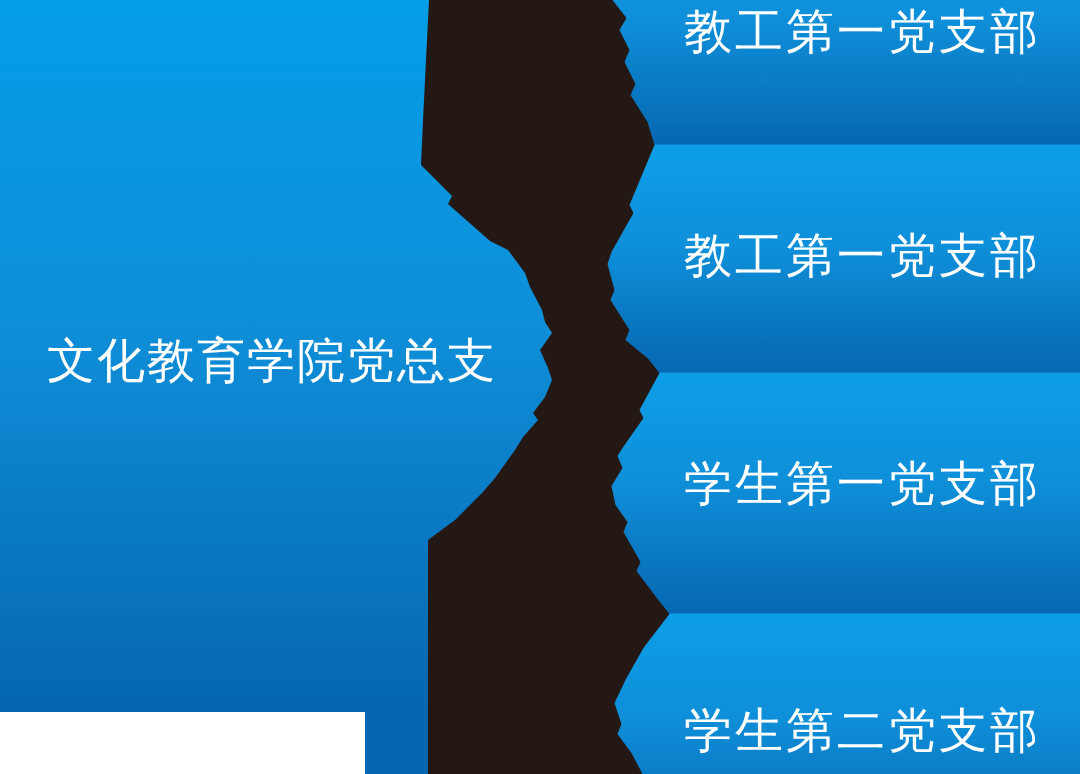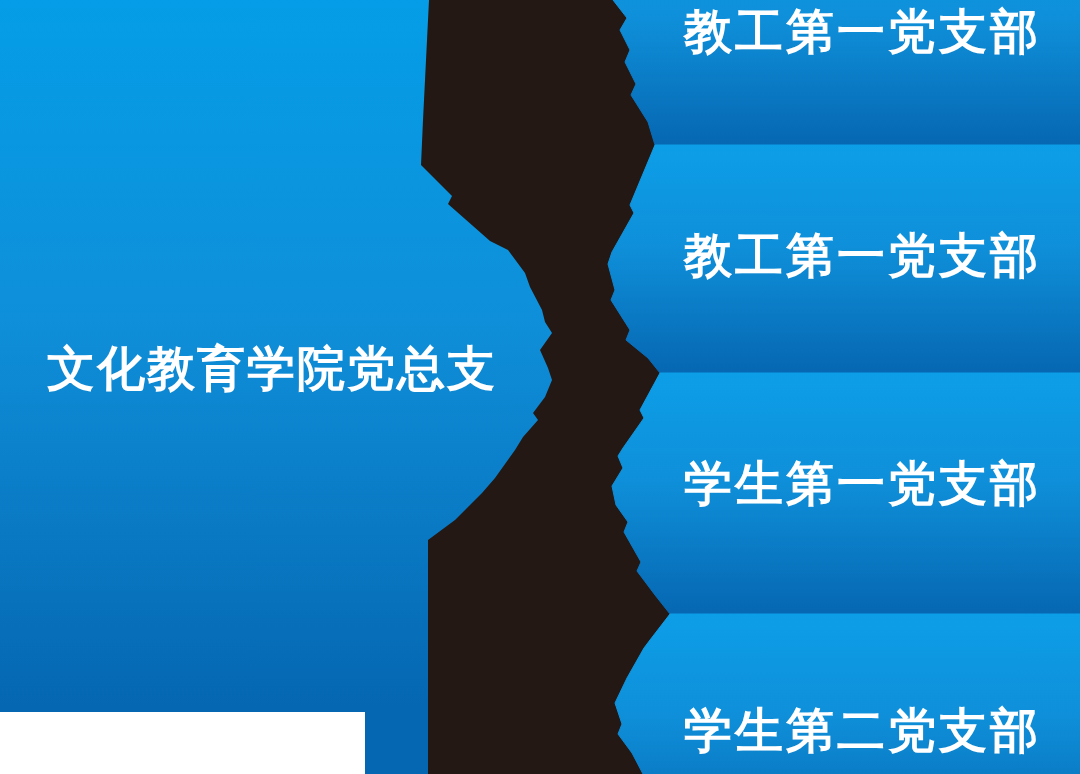--- a/index.html
+++ b/index.html
@@ -7,28 +7,28 @@
     position:relative;
     width:1080px;height:774px;
     overflow:hidden;
     background:#ffffff;
     font-family:"Liberation Sans", sans-serif;
   }
   .stage svg{position:absolute;left:0;top:0;}
   .label{
     position:absolute;
     color:#ffffff;
-    font-weight:700;
+    font-weight:400;
     font-size:48px;
     line-height:1;
     white-space:nowrap;
     text-align:center;
     user-select:none;
   }
-  .label-root{left:42px;top:345px;width:460px;letter-spacing:2px;}
+  .label-root{left:42px;top:337px;width:460px;letter-spacing:2px;}
   .label-branch{left:645px;width:435px;letter-spacing:3px;}
   .b1{top:8px;}
   .b2{top:232px;}
   .b3{top:460px;}
   .b4{top:707px;}
 </style>
 </head>
 <body>
 
 <div class="stage">

